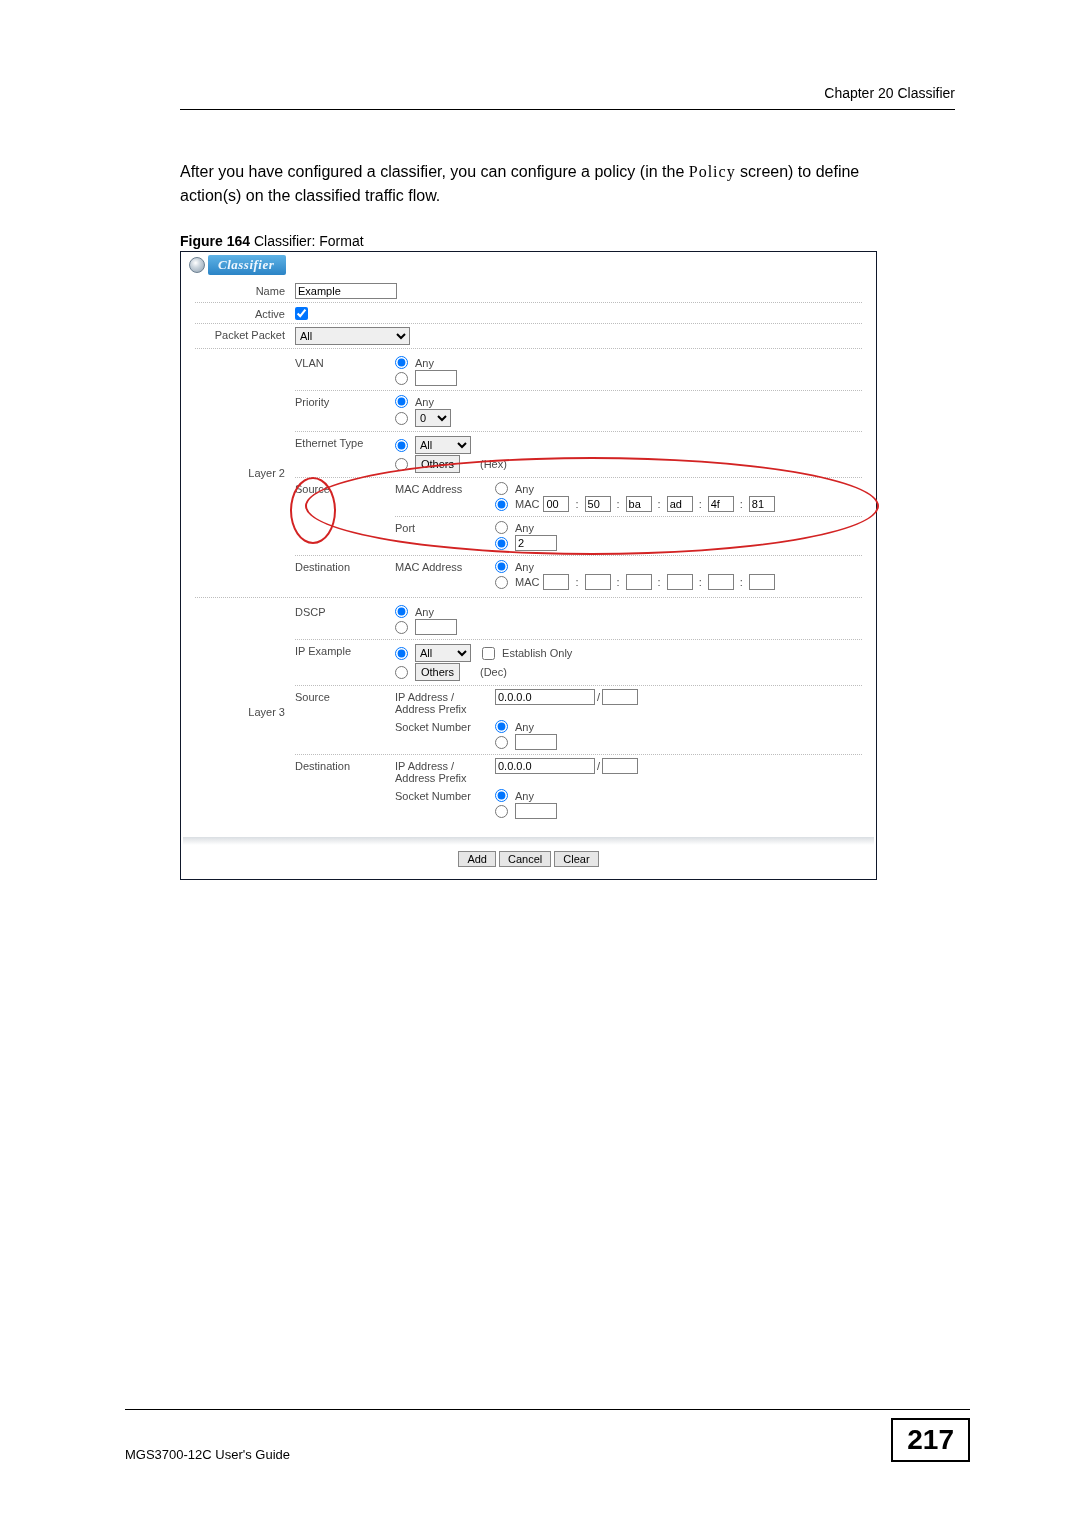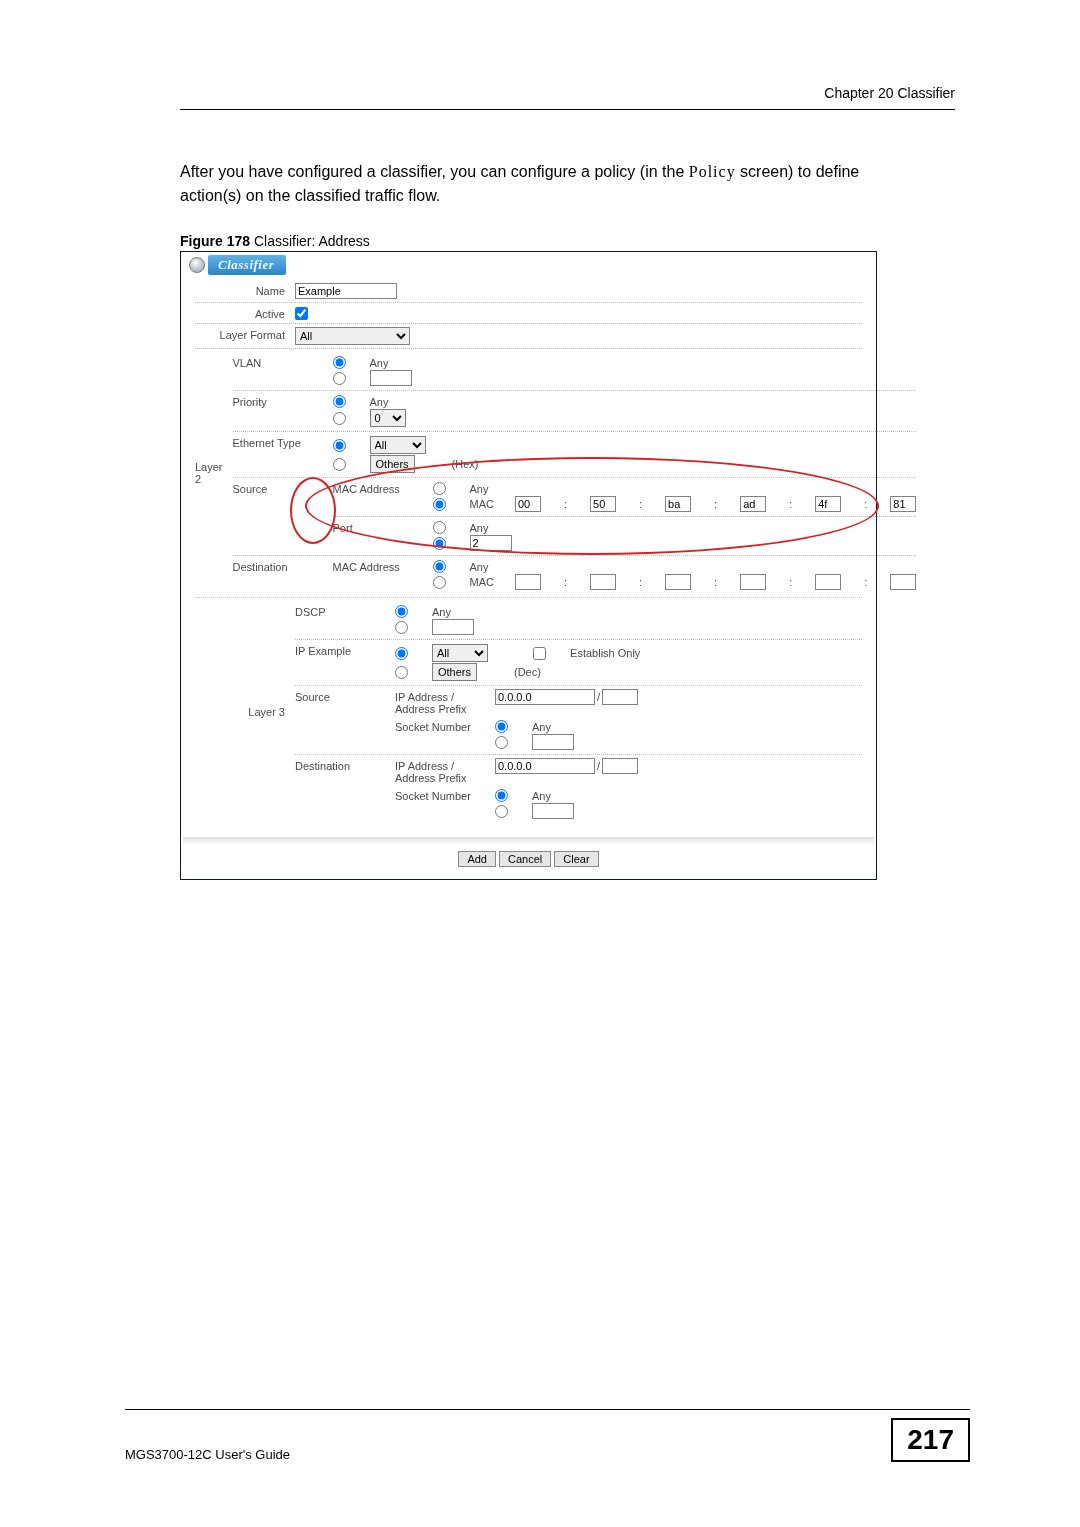--- a/index.html
+++ b/index.html
@@ -104,21 +104,21 @@
   .value-col {
     flex: 1;
   }
 
   .inner-dotted {
     border-bottom: 1px dotted #bdbdbd;
     padding: 3px 0;
   }
   .inner-dotted:last-child { border-bottom: none; }
 
-  .radio-line { display: flex; align-items: center; gap: 21px; margin: 1px 0; }
+  .radio-line { display: flex; align-items: center; gap: 4px; margin: 1px 0; }
 
   input[type="text"] {
     border: 1px solid #808080;
     font-size: 11px;
     height: 16px;
     padding: 0 2px;
     box-sizing: border-box;
     font-family: Arial, sans-serif;
   }
   .small-in { width: 26px; }
@@ -225,21 +225,21 @@
 <div class="page">
 
   <div class="header-right">Chapter 20 Classifier</div>
   <hr class="hr-line">
 
   <div class="body-text">
     <span>After you have configured a classifier, you can configure a policy (in the </span><span style="font-family: Verdana; letter-spacing: 1px;">Policy</span><span> screen) to define action(s) on the classified traffic flow.</span>
   </div>
 
   <div class="figure-caption">
-    <b>Figure 178</b><span>   Classifier: Address</span>
+    <b>Figure 164</b><span>   Classifier: Format</span>
   </div>
 
   <div class="figure-wrap">
   <div class="figure-box">
 
     <div class="tab-bar">
       <span class="tab-bullet"></span>
       <span class="tab-label">Classifier</span>
     </div>
 
@@ -253,21 +253,21 @@
       </div>
 
       <div class="row row-flex">
         <div class="label-col1">Active</div>
         <div class="value-col">
           <input type="checkbox" checked="" style="">
         </div>
       </div>
 
       <div class="row row-flex">
-        <div class="label-col1">Layer Format</div>
+        <div class="label-col1">Packet Packet</div>
         <div class="value-col">
           <select class="sel-packet">
             <option>All</option>
           </select>
         </div>
       </div>
 
       <div class="row section-wrap">
         <div class="layer-label">Layer 2</div>
         <div class="section-body">

